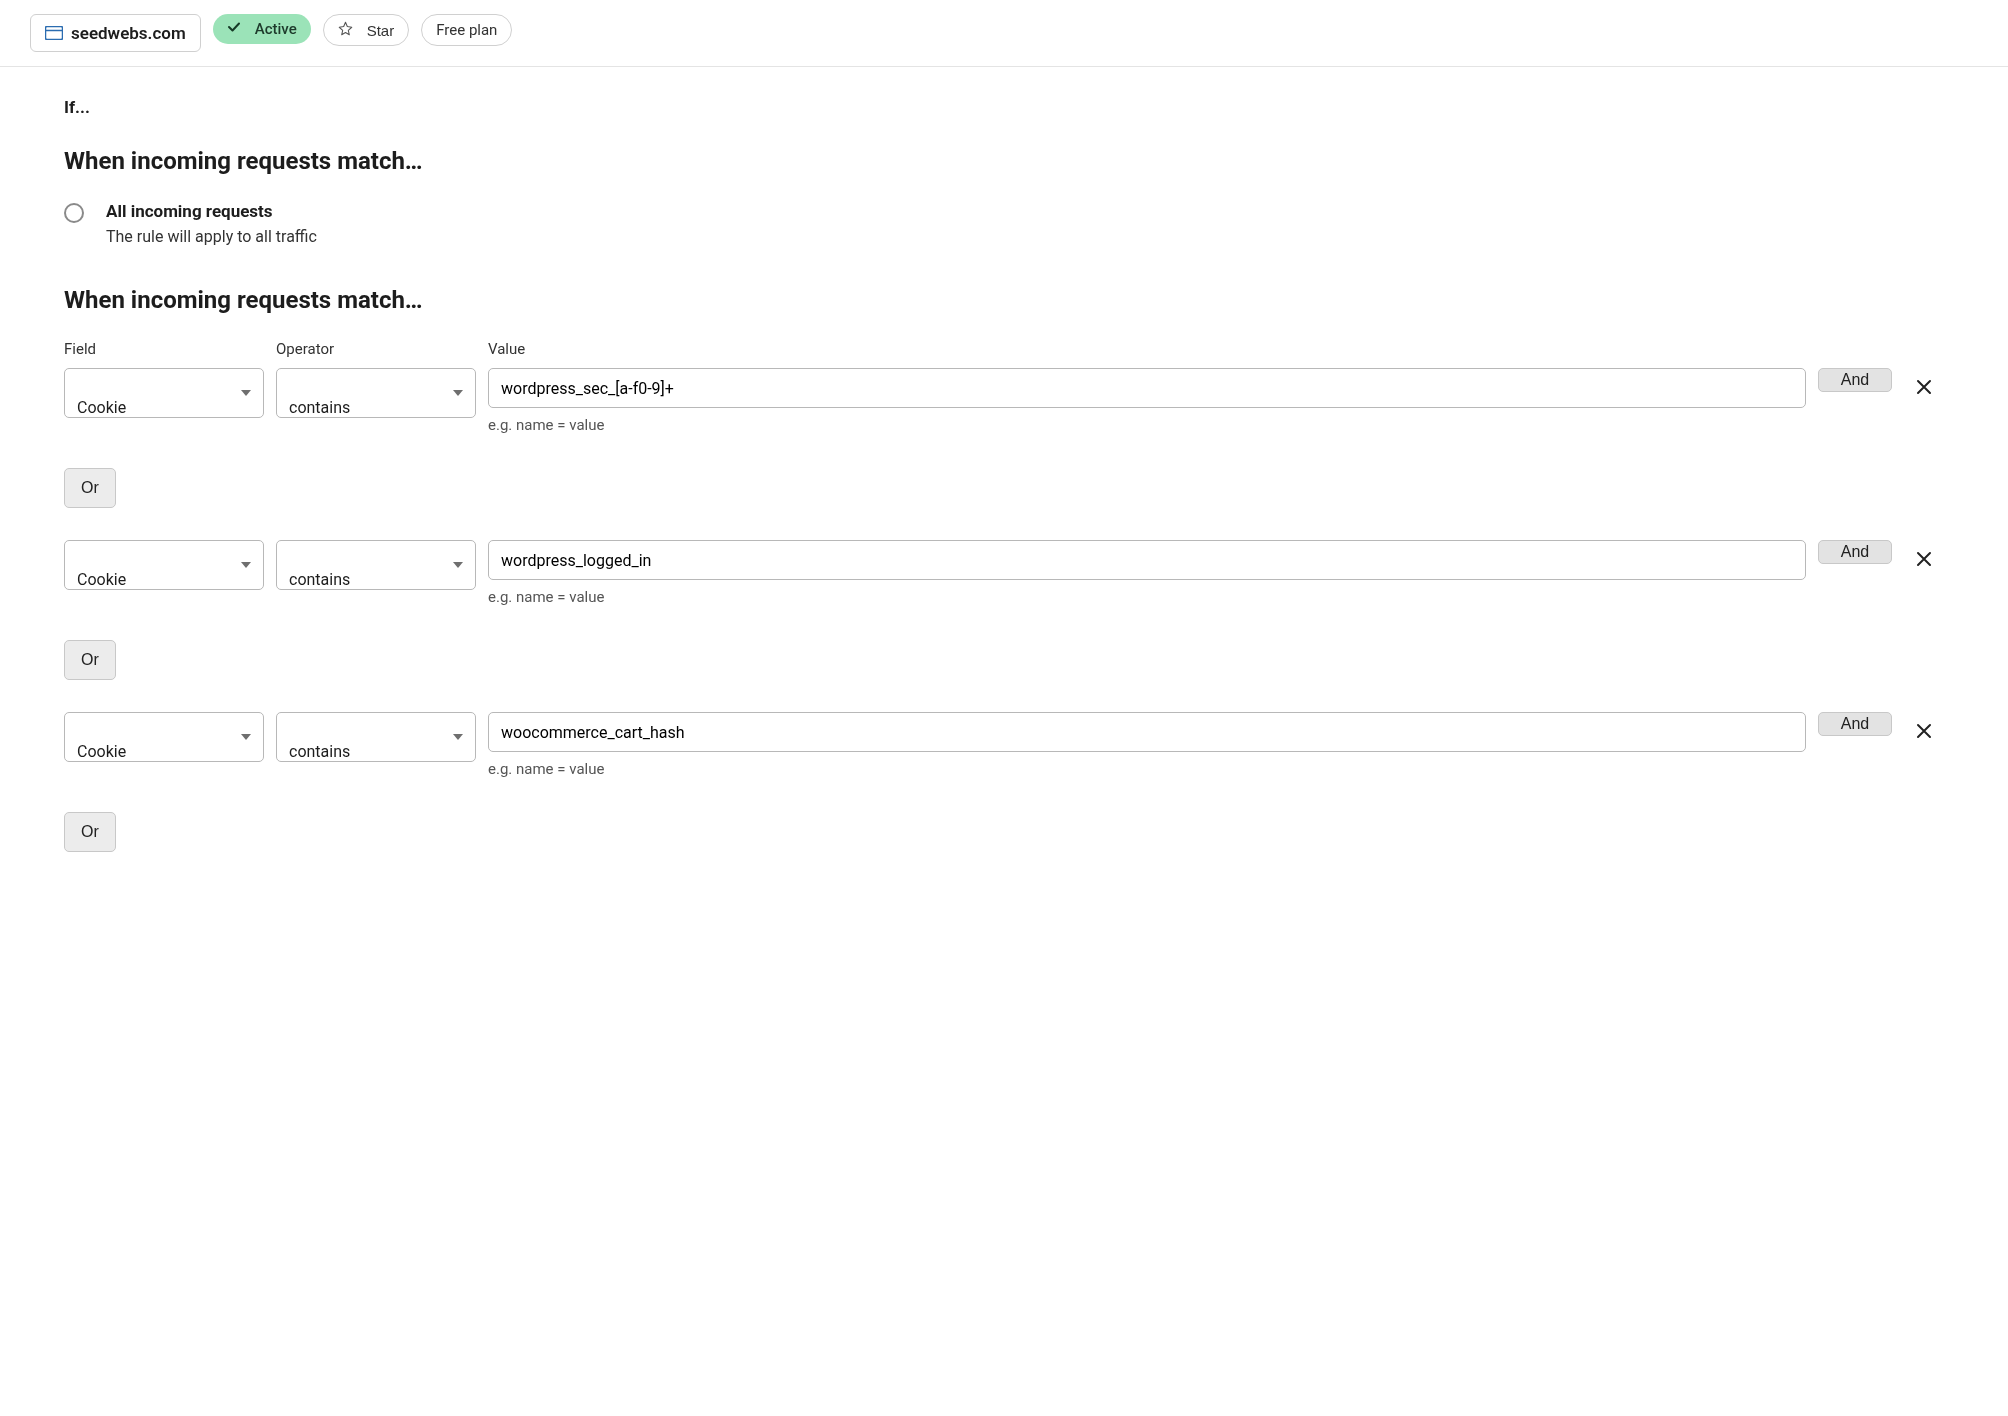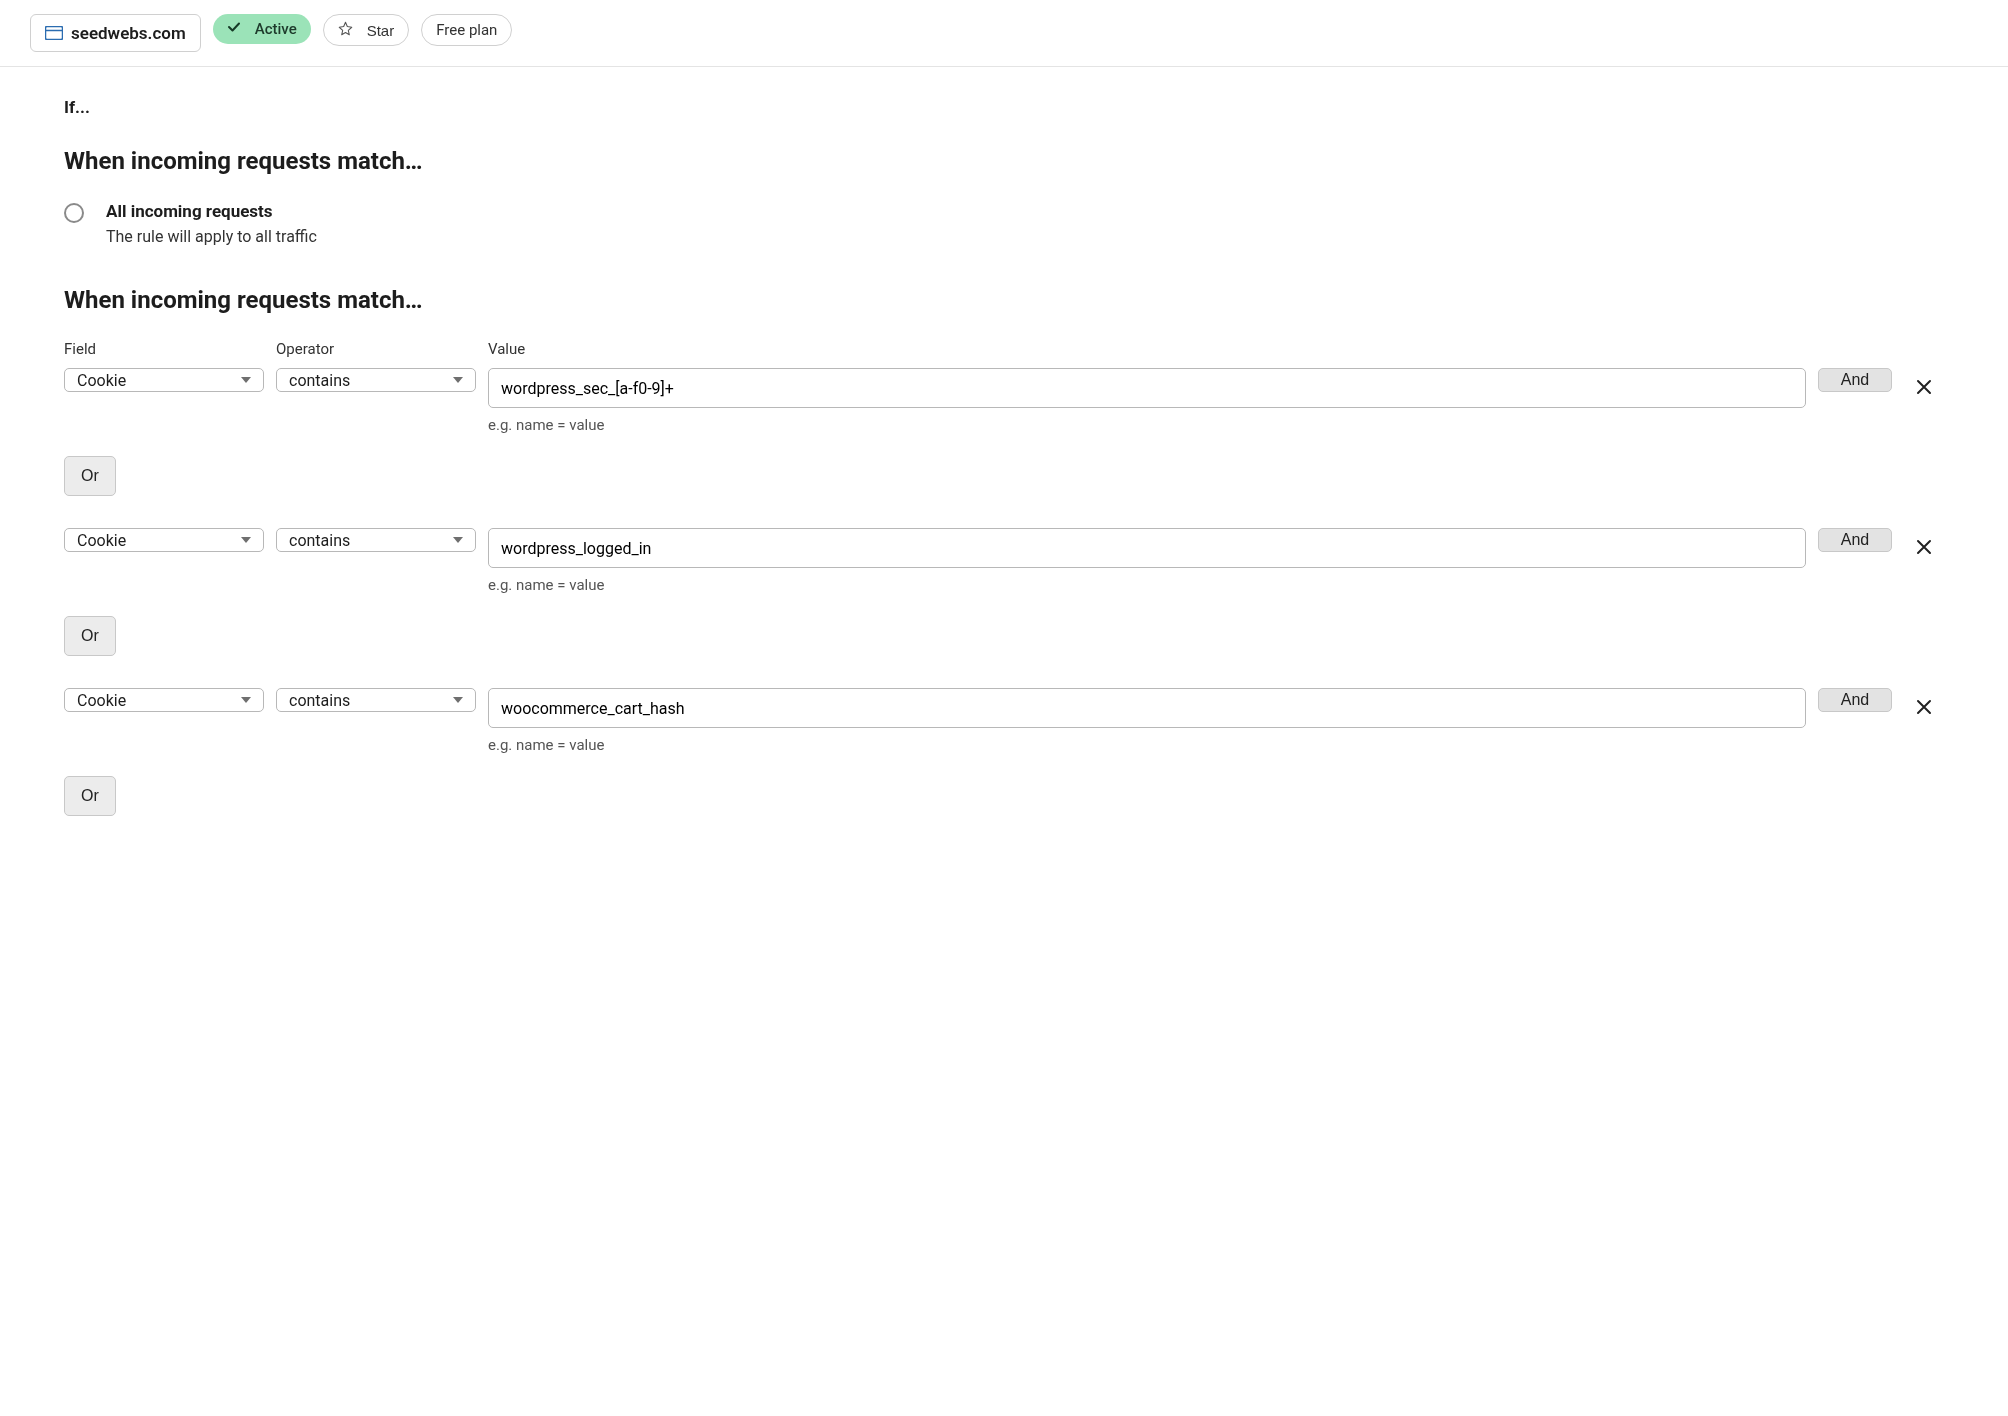--- a/index.html
+++ b/index.html
@@ -122,23 +122,23 @@
     display: grid;
     grid-template-columns: 200px 200px 1fr 74px 40px;
     gap: 12px;
     align-items: start;
   }
   .select {
     position: relative;
     border: 1px solid #b8b8b8;
     border-radius: 5px;
     background: #fff;
-    height: 24px;
-    display: flex;
-    align-items: center;
+    height: 50px;
+    display: flex;
+    align-items: flex-end;
     padding: 0 32px 0 12px;
     font-size: 16px;
     cursor: pointer;
   }
   .select::after {
     content: "";
     position: absolute;
     right: 12px;
     top: 50%;
     width: 0; height: 0;
@@ -189,21 +189,21 @@
     display: inline-flex;
     align-items: center;
     justify-content: center;
     height: 40px;
     padding: 0 16px;
     border: 1px solid #c8c8c8;
     background: #ececec;
     border-radius: 5px;
     font-size: 16px;
     cursor: pointer;
-    margin-top: 22px;
+    margin-top: 34px;
     margin-bottom: 32px;
     color: #222;
   }
   .value-col { display: flex; flex-direction: column; }
 </style>
 </head>
 <body>
 
 <div class="topbar">
   <div class="site-chip">

